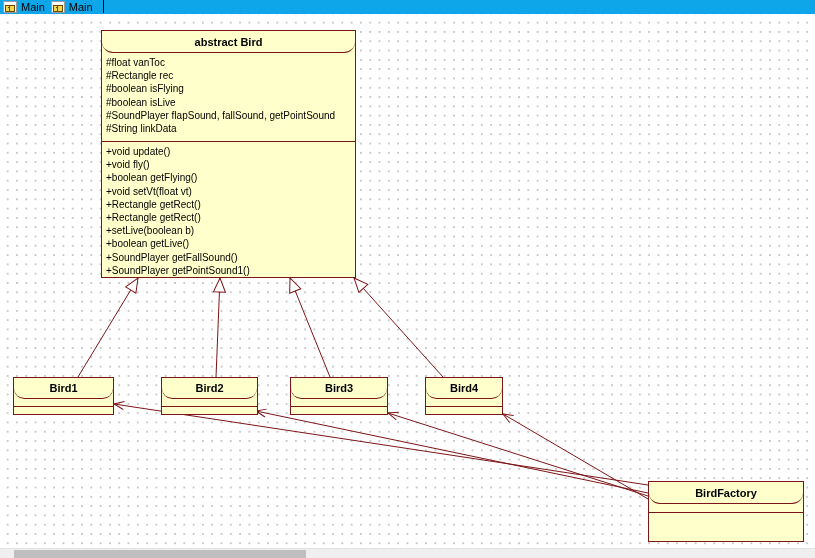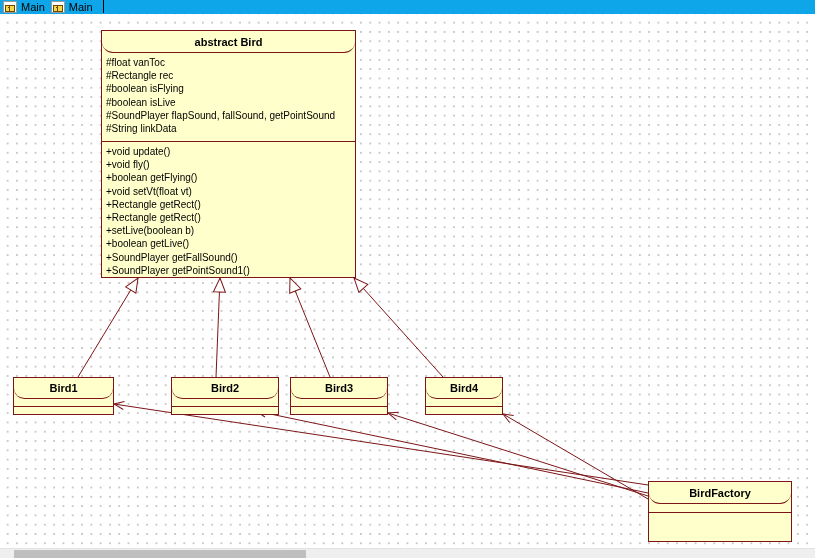--- a/index.html
+++ b/index.html
@@ -45,25 +45,25 @@
 
   #cls-bird        { left:101px; top:30px;  width:255px; height:248px; }
   #cls-bird .title { height:22px; }
   #cls-bird .fields  { height:89px;  padding-top:3px; }
   #cls-bird .methods { padding-top:3px; }
 
   .smallcls        { height:38px; }
   .smallcls .title { height:21px; }
   .smallcls .attrs { height:8px; }
   #cls-bird1 { left:13px;  top:377px; width:101px; }
-  #cls-bird2 { left:171px; top:377px; width:108px; }
+  #cls-bird2 { left:161px; top:377px; width:97px; }
   #cls-bird3 { left:290px; top:377px; width:98px; }
   #cls-bird4 { left:425px; top:377px; width:78px; }
 
-  #cls-factory { left:648px; top:481px; width:144px; height:61px; }
+  #cls-factory { left:648px; top:481px; width:156px; height:61px; }
   #cls-factory .title { height:22px; }
   #cls-factory .attrs { height:9px; }
 
   
   .hscroll { position:absolute; left:0; top:548px; width:815px; height:10px;
              background:#efefef; border-top:1px solid #e2e2e2; z-index:6; }
   .hthumb  { position:absolute; left:14px; top:1px; width:292px; height:8px;
              background:#bfbfbf; }
 </style>
 </head>

